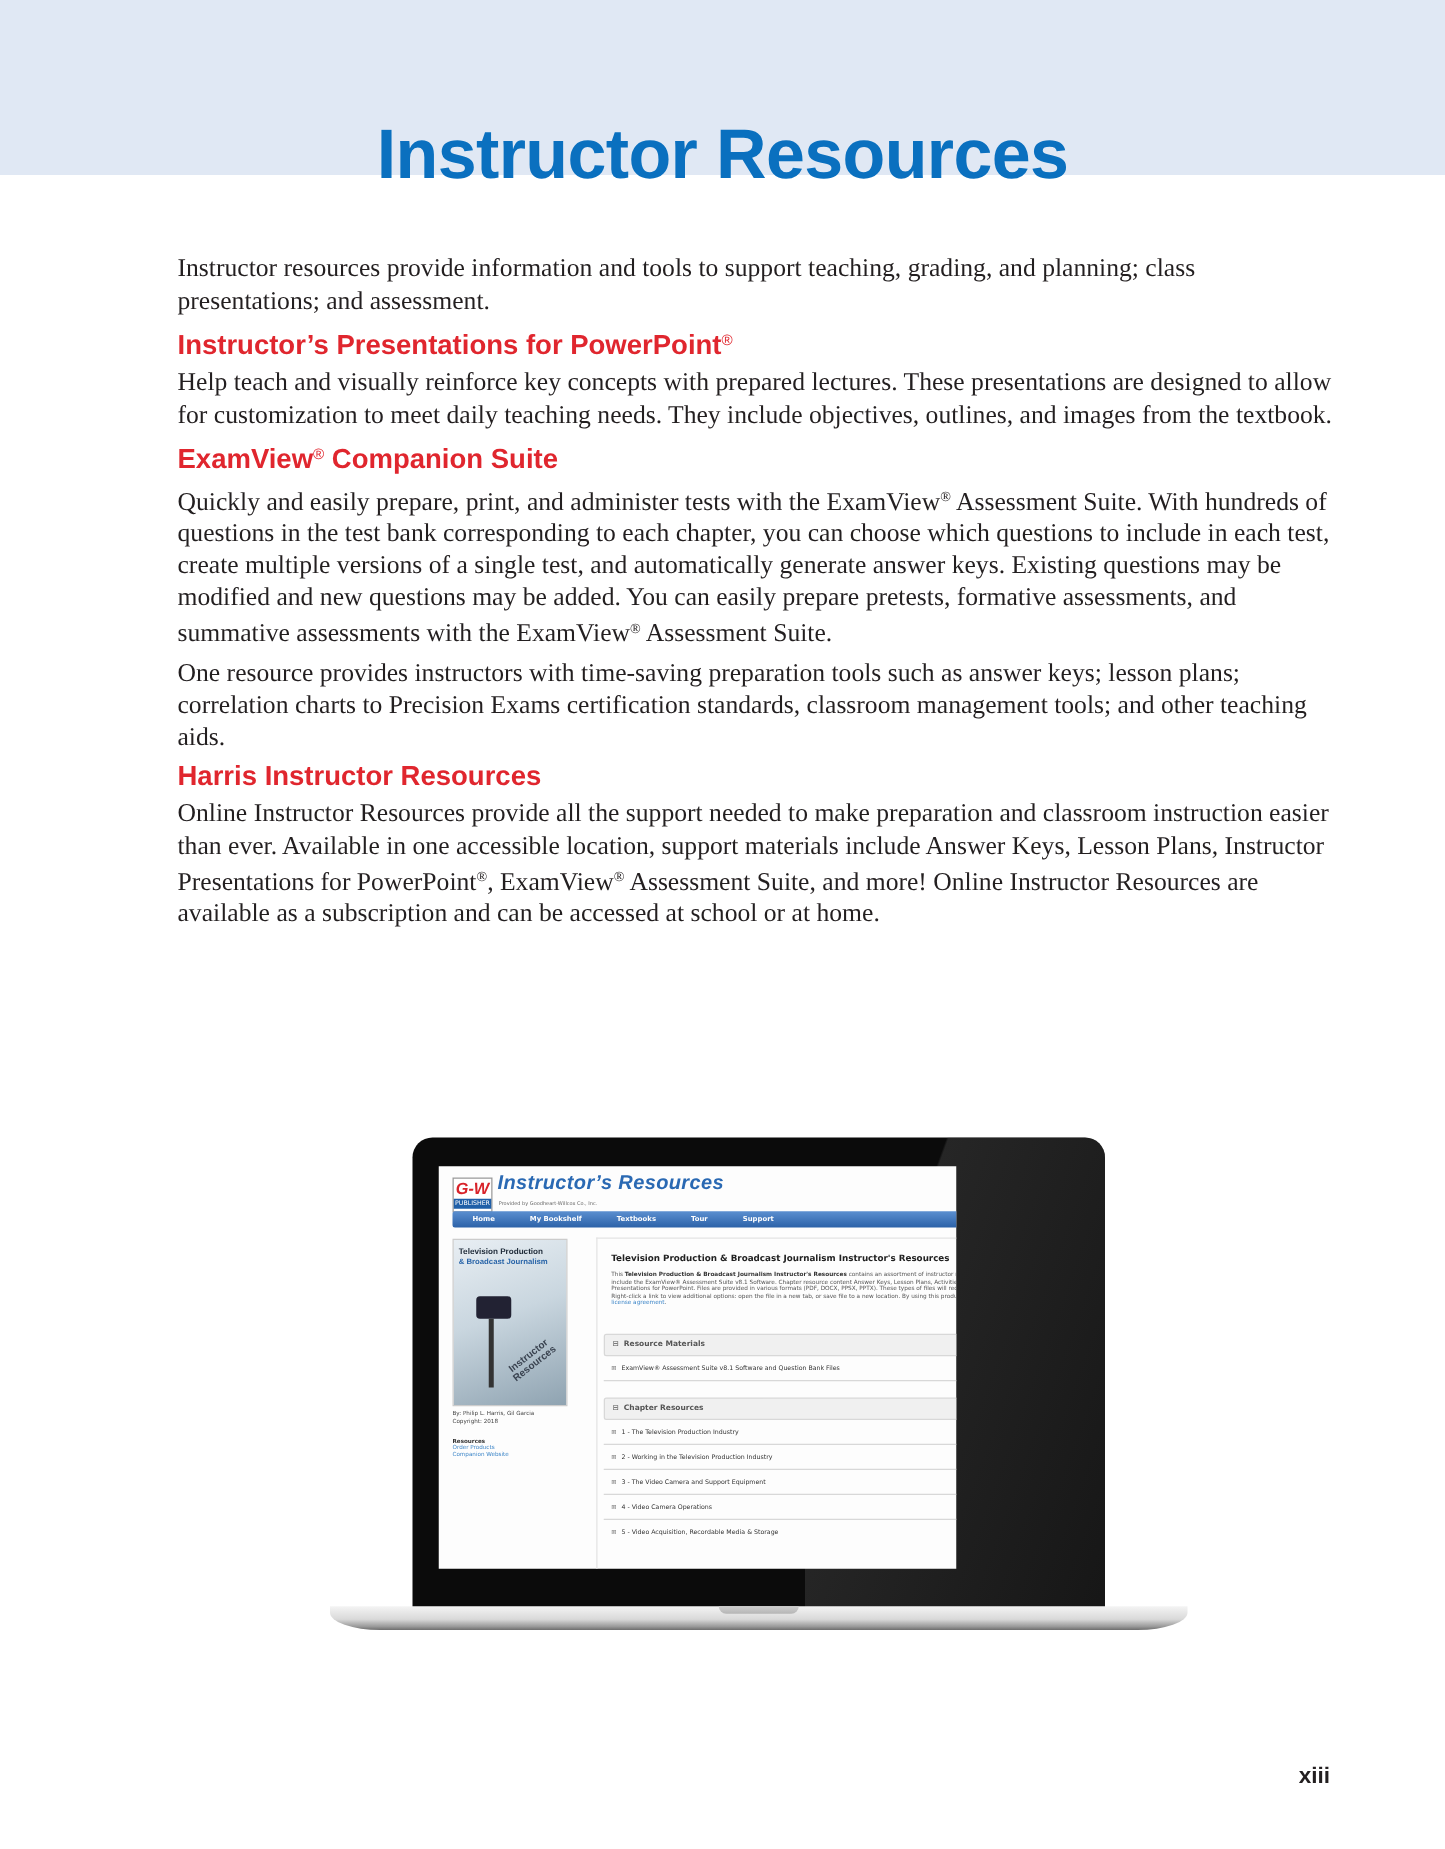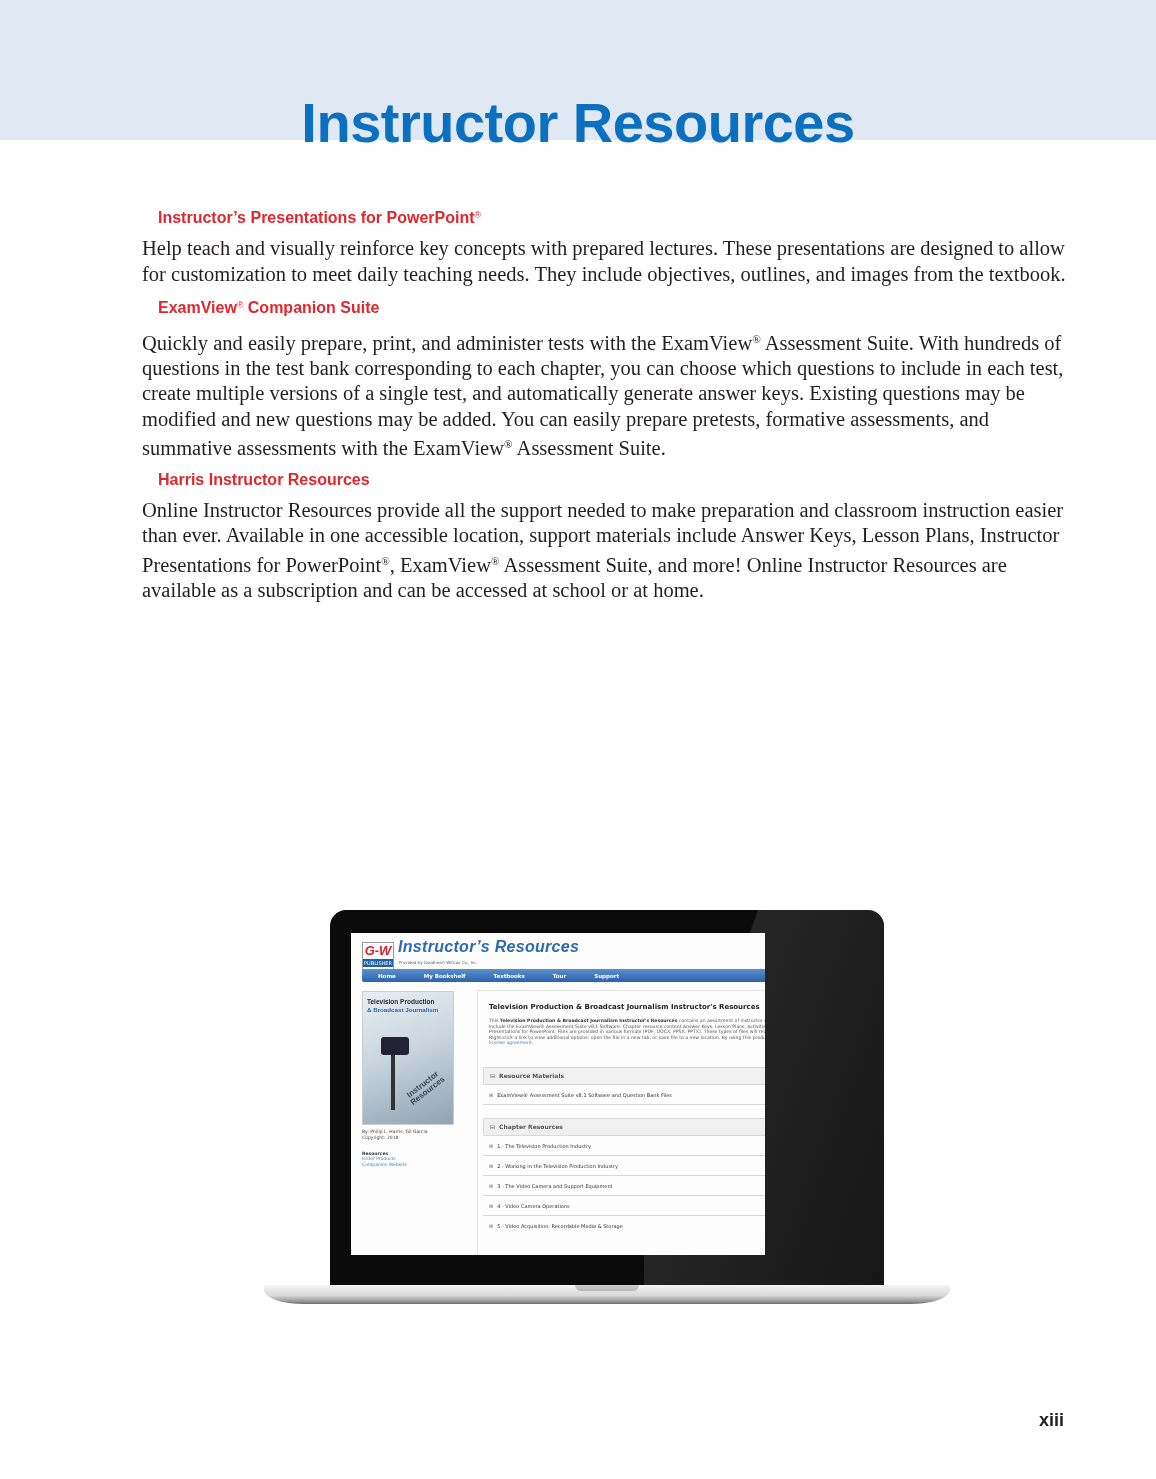--- a/index.html
+++ b/index.html
@@ -1,21 +1,21 @@
 <!DOCTYPE html>
 <html><head>
 <meta charset="utf-8">
 <style>
   html, body { margin: 0; padding: 0; }
   body { width: 1156px; height: 1479px; background: #ffffff; position: relative; overflow: hidden; font-family: "Liberation Serif", serif; }
   .banner { position: absolute; left: 0; top: 0; width: 1156px; height: 140px; background: #e0e8f4; }
   .banner h1 { position: absolute; left: 0; right: 0; top: 88px; margin: 0; text-align: center; font-family: "Liberation Sans", sans-serif; font-weight: bold; font-size: 56px; line-height: 70px; color: #0a70bf; letter-spacing: -0.5px; }
   .content { position: absolute; left: 142px; top: 203px; width: 925px; }
   .content p { margin: 0 0 6px 0; font-size: 20.5px; line-height: 25.5px; color: #231f20; }
-  .content h2 { margin: 0 0 6px 16px; font-family: "Liberation Sans", sans-serif; font-weight: bold; font-size: 16px; line-height: 24px; color: #e0262e; }
+  .content h2 { margin: 0 0 6px 0; font-family: "Liberation Sans", sans-serif; font-weight: bold; font-size: 22px; line-height: 24px; color: #e0262e; }
   sup.reg { font-size: 0.55em; vertical-align: 0.6em; font-weight: normal; }
   
   .laptop { position: absolute; left: 264px; top: 910px; width: 686px; height: 396px; }
   .bezel { position: absolute; left: 66px; top: 0; width: 554px; height: 378px; background: #0b0b0b; border-radius: 16px 16px 0 0; overflow: hidden; }
   .bezel-shine { position: absolute; right: 0; top: 0; width: 240px; height: 378px; background: linear-gradient(110deg, transparent 30%, rgba(60,60,60,0.55) 30.5%, rgba(40,40,40,0.4) 100%); }
   .screen { position: absolute; left: 21px; top: 23px; width: 414px; height: 322px; background: #fdfdfd; overflow: hidden; font-family: "DejaVu Sans", sans-serif; color: #333; }
   .base { position: absolute; left: 0; top: 375px; width: 686px; height: 19px; background: linear-gradient(#f4f4f4, #d9d9d9 55%, #9a9a9a 85%, #6d6d6d); border-radius: 0 0 40px 40px / 0 0 14px 14px; }
   .notch { position: absolute; left: 311px; top: 0; width: 64px; height: 6px; background: linear-gradient(#cfcfcf, #b5b5b5); border-radius: 0 0 10px 10px; }
   
   .sc-logo { position: absolute; left: 11px; top: 9px; width: 30px; height: 26px; border: 1px solid #999; background: #fff; }
@@ -48,27 +48,29 @@
   .pagenum { position: absolute; left: 1039px; top: 1410px; font-family: Liberation Sans, sans-serif; font-weight: bold; font-size: 18px; color: #231f20; }
 </style>
 </head>
 <body>
 
 <div class="banner">
   <h1>Instructor Resources</h1>
 </div>
 
 <div class="content">
+  <p>Instructor resources provide information and tools to support teaching, grading, and planning; class presentations; and assessment.</p>
 
   <h2><span>Instructor’s Presentations for PowerPoint</span><sup class="reg">®</sup></h2>
   <p>Help teach and visually reinforce key concepts with prepared lectures. These presentations are designed to allow for customization to meet daily teaching needs. They include objectives, outlines, and images from the textbook.</p>
 
   <h2><span>ExamView</span><sup class="reg">®</sup><span> Companion Suite</span></h2>
   <p><span>Quickly and easily prepare, print, and administer tests with the ExamView</span><sup class="reg">®</sup><span> Assessment Suite. With hundreds of questions in the test bank corresponding to each chapter, you can choose which questions to include in each test, create multiple versions of a single test, and automatically generate answer keys. Existing questions may be modified and new questions may be added. You can easily prepare pretests, formative assessments, and summative assessments with the ExamView</span><sup class="reg">®</sup><span> Assessment Suite.</span></p>
 
+  <p>One resource provides instructors with time-saving preparation tools such as answer keys; lesson plans; correlation charts to Precision Exams certification standards, classroom management tools; and other teaching aids.</p>
 
   <h2>Harris Instructor Resources</h2>
   <p><span>Online Instructor Resources provide all the support needed to make preparation and classroom instruction easier than ever. Available in one accessible location, support materials include Answer Keys, Lesson Plans, Instructor Presentations for PowerPoint</span><sup class="reg">®</sup><span>, ExamView</span><sup class="reg">®</sup><span> Assessment Suite, and more! Online Instructor Resources are available as a subscription and can be accessed at school or at home.</span></p>
 </div>
 
 <div class="laptop">
   <div class="bezel">
     <div class="bezel-shine"></div>
     <div class="screen">
       <div class="sc-logo">

